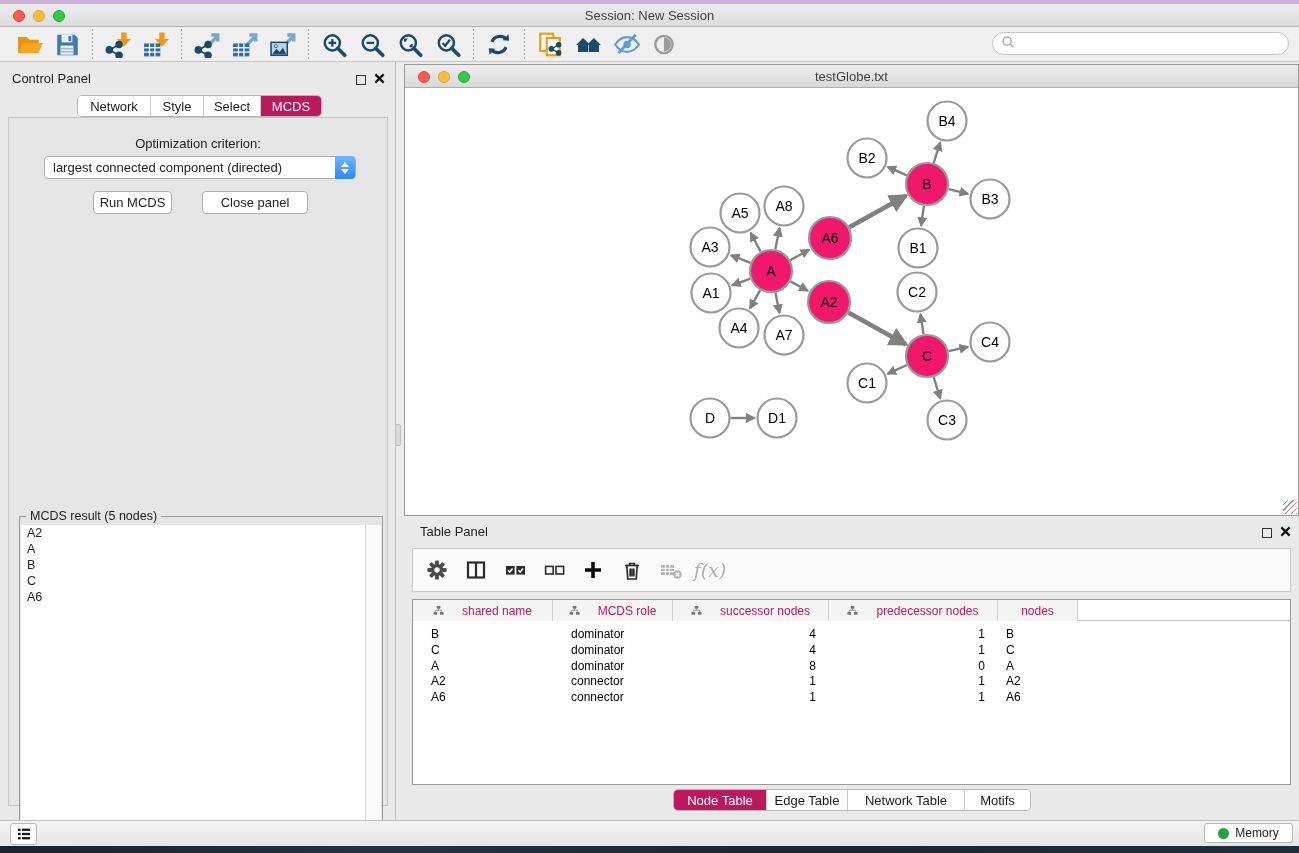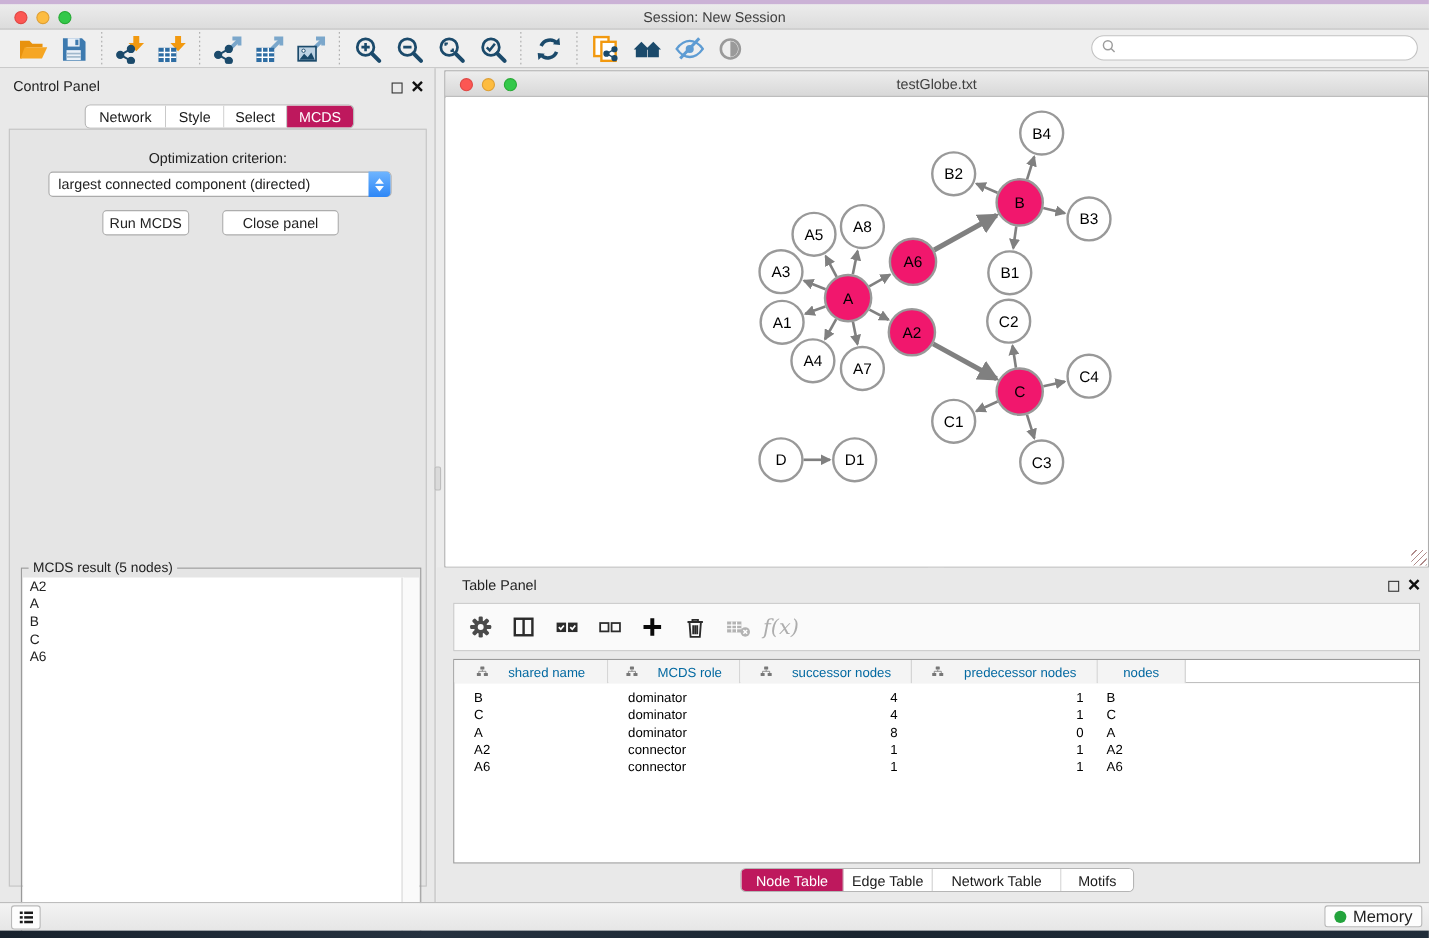--- a/index.html
+++ b/index.html
@@ -60,30 +60,30 @@
   .divider-grip { width:6px; height:22px; background:#DADADA; border:1px solid #BDBDBD; border-radius:2px; }
 
   
   #table-panel { left:397px; top:516px; width:902px; height:304px; background:#E9E9E9; }
   #tp-toolbar { position:absolute; left:15px; top:32px; width:879px; height:44px; background:#FAFAFA; border:1px solid #C9C9C9; display:flex; align-items:center; padding-left:10px; gap:11px; }
   .tp-btn { width:28px; height:28px; display:flex; align-items:center; justify-content:center; }
   .tp-btn svg { width:22px; height:22px; }
   .fx { font-family:"DejaVu Serif", serif; font-style:italic; font-size:19px; color:#ADADAD; }
   #tp-table { position:absolute; left:15px; top:83px; width:879px; height:186px; background:#FFF; border:1px solid #9A9A9A; overflow:hidden; }
   #tp-header { position:absolute; left:0; top:0; height:21px; width:100%; border-bottom:1px solid #C0C0C0; }
-  .th-cell { position:absolute; top:0; height:21px; background:#F4F4F4; border-right:1px solid #CFCFCF; display:flex; align-items:center; justify-content:center; gap:18px; font-size:12px; color:#0369a1; }
+  .th-cell { position:absolute; top:0; height:21px; background:#F4F4F4; border-right:1px solid #CFCFCF; display:flex; align-items:center; justify-content:center; gap:18px; font-size:12px; color:#be185d; }
   .th-cell svg { width:11px; height:11px; }
   .td-cell { position:absolute; font-size:12px; height:16px; line-height:16px; color:#000; white-space:nowrap; }
   #tp-tabs { position:absolute; left:276px; top:273px; height:22px; display:flex; border:1px solid #B5B5B5; border-radius:5px; overflow:hidden; background:#FFF; }
 
   
   #status-bar { left:0; top:820px; width:1299px; height:26px; background:linear-gradient(#F3F3F3,#E6E6E6); border-top:1px solid #BDBDBD; }
   #list-btn { position:absolute; left:10px; top:2px; width:27px; height:22px; background:#FDFDFD; border:1px solid #B9B9B9; border-radius:3px; display:flex; align-items:center; justify-content:center; }
   #list-btn svg { width:16px; height:16px; }
-  #memory-btn { position:absolute; right:6px; top:2px; width:89px; height:20px; background:#FDFDFD; border:1px solid #B9B9B9; border-radius:3px; display:flex; align-items:center; justify-content:center; gap:6px; font-size:15px; }
+  #memory-btn { position:absolute; right:6px; top:2px; width:89px; height:20px; background:#FDFDFD; border:1px solid #B9B9B9; border-radius:3px; display:flex; align-items:center; justify-content:center; gap:6px; font-size:12px; }
   #memory-dot { width:11px; height:11px; border-radius:50%; background:#23A33C; }
   #desktop-bottom { left:0; top:846px; width:1299px; height:7px; background:linear-gradient(90deg,#18222D,#263240 30%,#1A2530 60%,#212D3A); }
 </style>
 </head>
 <body>
 
 <div id="desktop-top" class="abs"></div>
 <div id="titlebar" class="abs">
   <div class="lights">
     <div class="light red"></div>

